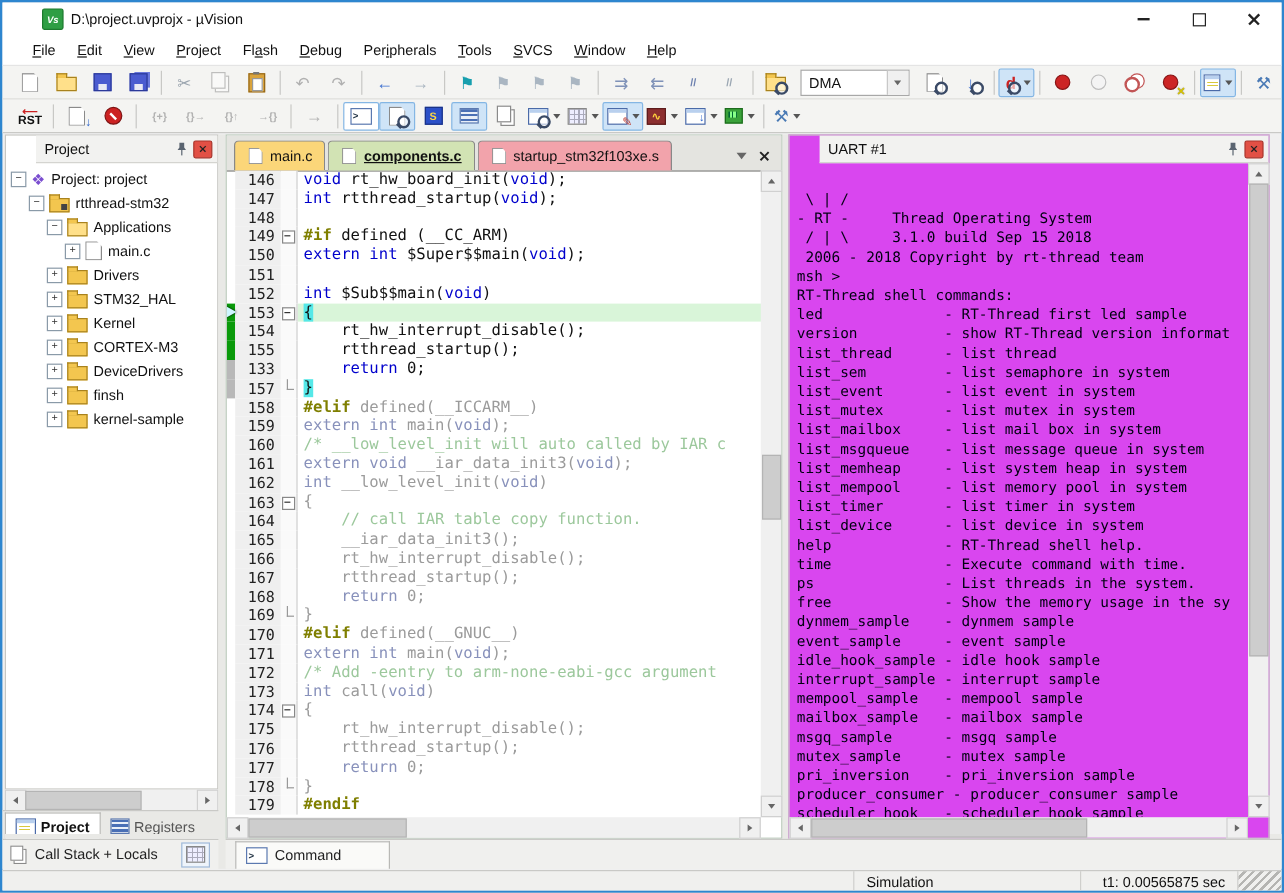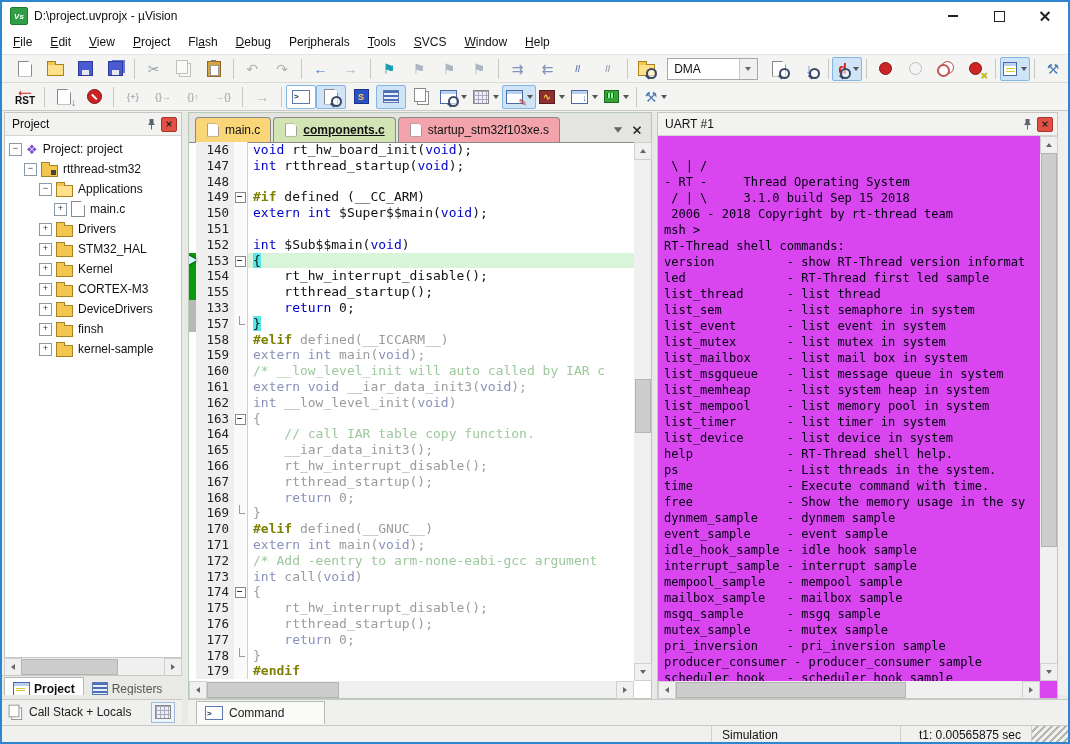--- a/index.html
+++ b/index.html
@@ -1,31 +1,31 @@
 <!DOCTYPE html>
 <html><head>
 <meta charset="utf-8">
 <style>
   html,body{margin:0;padding:0;background:#9aa7b0;font-family:"Liberation Sans",sans-serif;}
   #win{position:relative;width:1070px;height:744px;background:#f0f0f0;border:2px solid #2e86cf;box-sizing:border-box;overflow:hidden;}
-  .abs{position:absolute;box-sizing:border-box;}
+  .abs{position:absolute;box-sizing:border-box;padding-left:25px;}
   
   #titlebar{left:0;top:0;right:0;height:28px;background:#ffffff;display:flex;align-items:center;}
   #app-icon{width:16px;height:16px;margin:0 6px 0 8px;background:#2f9e44;border:1px solid #1d7a2e;border-radius:2px;color:#fff;font-size:8px;font-weight:bold;display:flex;align-items:center;justify-content:center;font-style:italic;}
   #title-text{font-size:12px;color:#111;}
   #win-controls{margin-left:auto;display:flex;height:100%;}
   .wc{width:46px;height:100%;display:flex;align-items:center;justify-content:center;}
   .minbar{width:10px;height:1.5px;background:#222;}
   .maxbox{width:9px;height:9px;border:1.5px solid #222;}
   .cross{position:relative;width:12px;height:12px;color:#222;}
   .cross::before,.cross::after{content:"";position:absolute;left:50%;top:50%;width:12px;height:1.5px;background:currentColor;}
   .cross::before{transform:translate(-50%,-50%) rotate(45deg);}
   .cross::after{transform:translate(-50%,-50%) rotate(-45deg);}
   
-  #menubar{left:0;top:28px;right:0;height:25px;background:#fff;border-bottom:1px solid #e4e4e4;display:flex;align-items:center;padding-left:2px;}
+  #menubar{left:0;top:28px;right:0;height:25px;background:#fff;border-bottom:1px solid #e4e4e4;display:flex;align-items:center;padding-left:16px;}
   .menu-item{padding:3px 9px;font-size:12px;color:#111;}
   .menu-item u{text-decoration:underline;}
   
   .toolbar{left:0;right:0;height:28px;background:#f4f4f2;border-bottom:1px solid #d9d9d6;display:flex;align-items:center;padding-left:8px;}
   #tb1{top:53px;} #tb2{top:81px;border-bottom:1px solid #c9c9c6;}
   .tbtn{height:22px;min-width:24px;padding:0 2px;display:flex;align-items:center;justify-content:center;border:1px solid transparent;border-radius:2px;position:relative;}
   .tbtn.hl{background:#cfe4f7;border-color:#84b6e4;}
   .tbtn.pressed{background:#fff;border-color:#84b6e4;}
   .tsep{width:1px;height:20px;background:#c8c8c5;margin:0 4px;}
   .tglyph{font-size:14px;line-height:14px;}
@@ -769,35 +769,35 @@
         </span>
     </div>
     <div id="uart-body">
         <div class="uline"></div>
         <div class="uline"> \ | /</div>
         <div class="uline">- RT -     Thread Operating System</div>
         <div class="uline"> / | \     3.1.0 build Sep 15 2018</div>
         <div class="uline"> 2006 - 2018 Copyright by rt-thread team</div>
         <div class="uline">msh &gt;</div>
         <div class="uline">RT-Thread shell commands:</div>
+        <div class="uline">led              - RT-Thread first led sample</div>
         <div class="uline">version          - show RT-Thread version informat</div>
-        <div class="uline">led              - RT-Thread first led sample</div>
         <div class="uline">list_thread      - list thread</div>
         <div class="uline">list_sem         - list semaphore in system</div>
         <div class="uline">list_event       - list event in system</div>
         <div class="uline">list_mutex       - list mutex in system</div>
         <div class="uline">list_mailbox     - list mail box in system</div>
         <div class="uline">list_msgqueue    - list message queue in system</div>
         <div class="uline">list_memheap     - list system heap in system</div>
         <div class="uline">list_mempool     - list memory pool in system</div>
         <div class="uline">list_timer       - list timer in system</div>
         <div class="uline">list_device      - list device in system</div>
         <div class="uline">help             - RT-Thread shell help.</div>
+        <div class="uline">time             - Execute command with time.</div>
         <div class="uline">ps               - List threads in the system.</div>
-        <div class="uline">time             - Execute command with time.</div>
         <div class="uline">free             - Show the memory usage in the sy</div>
         <div class="uline">dynmem_sample    - dynmem sample</div>
         <div class="uline">event_sample     - event sample</div>
         <div class="uline">idle_hook_sample - idle hook sample</div>
         <div class="uline">interrupt_sample - interrupt sample</div>
         <div class="uline">mempool_sample   - mempool sample</div>
         <div class="uline">mailbox_sample   - mailbox sample</div>
         <div class="uline">msgq_sample      - msgq sample</div>
         <div class="uline">mutex_sample     - mutex sample</div>
         <div class="uline">pri_inversion    - pri_inversion sample</div>

